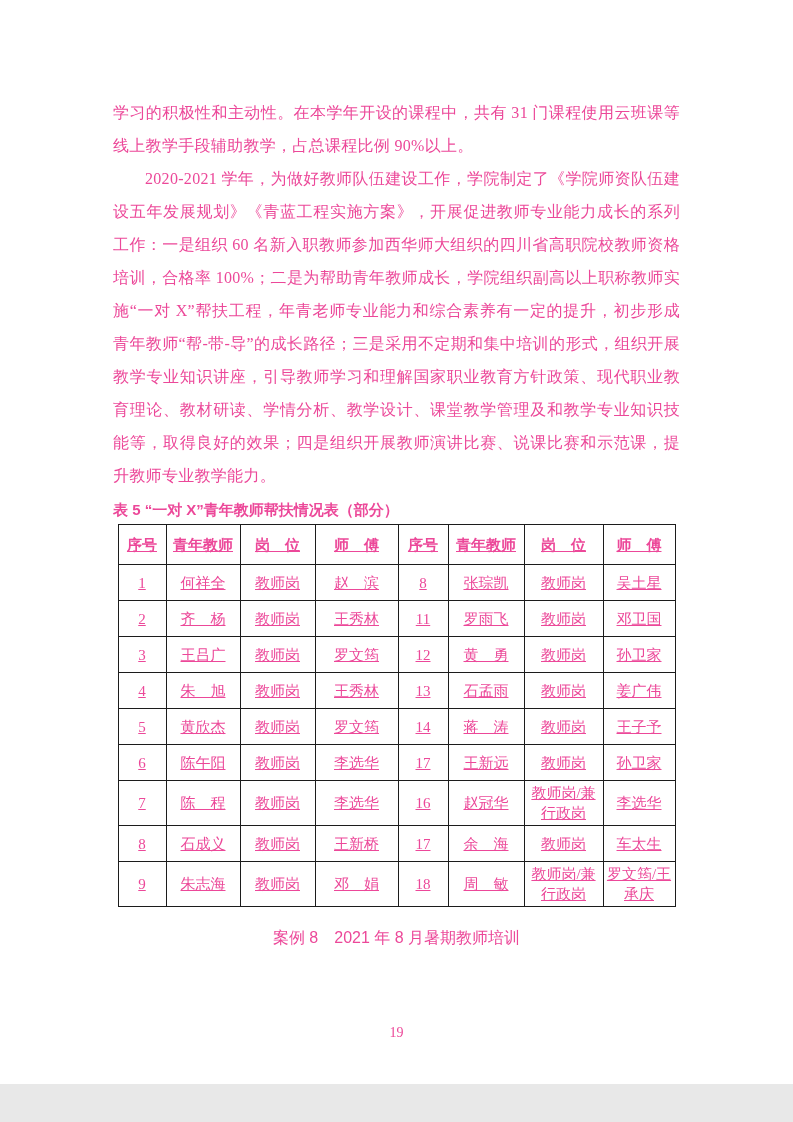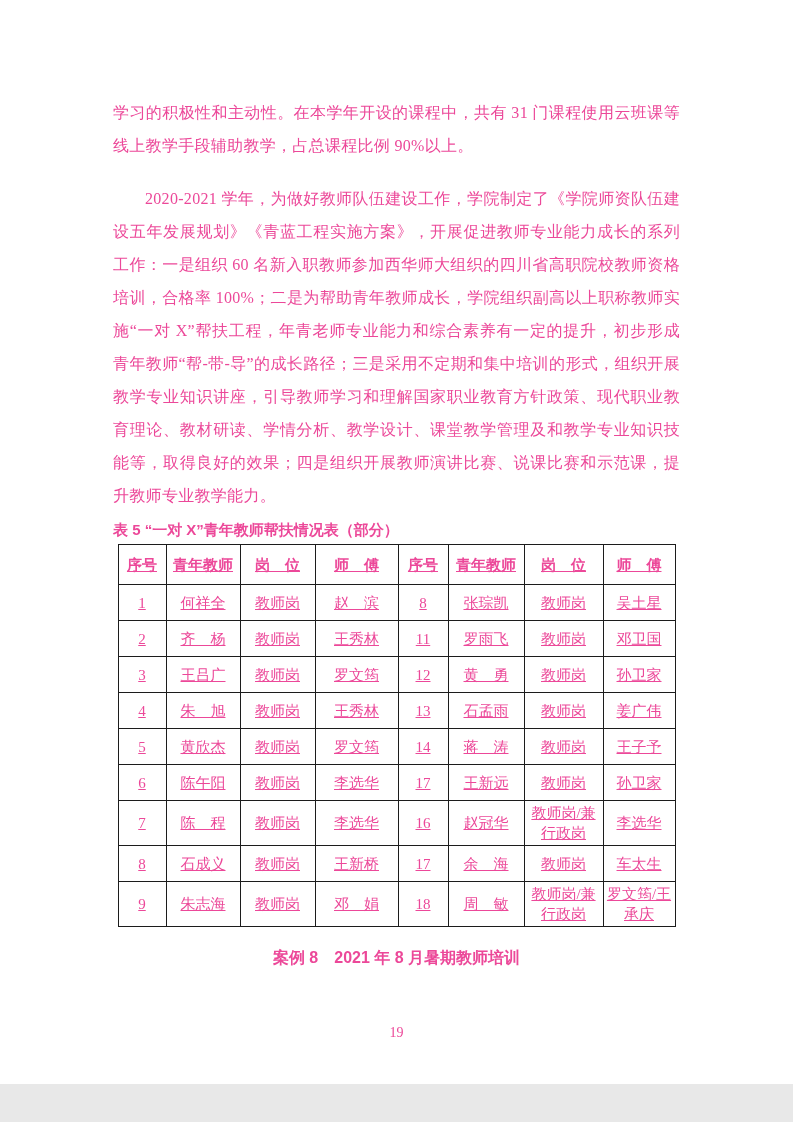--- a/index.html
+++ b/index.html
@@ -23,21 +23,21 @@
     top: 96px;
     width: 567px;
   }
   .para {
     margin: 0;
     font-size: 16px;
     line-height: 33px;
     text-align: justify;
     letter-spacing: 0.3px;
   }
-  .indent { text-indent: 2em; margin-top: 20px; }
+  .indent { text-indent: 2em; }
   .section-heading {
     margin: 0;
     font-size: 16px;
     line-height: 33px;
     text-indent: 2em;
     font-weight: 500;
   }
   .table-caption {
     margin: 6px 0 0 0;
     text-align: left;
@@ -65,21 +65,21 @@
   }
   table.doc-table thead tr { height: 40px; }
   table.doc-table tbody tr { height: 36px; }
   table.doc-table th {
     font-weight: bold;
     font-family: "Liberation Sans", "DejaVu Sans", sans-serif;
   }
   .case-heading {
     margin: 16px 0 0 0;
     text-align: center;
-    font-weight: bold;
+    font-weight: normal;
     font-size: 16px;
     line-height: 30px;
     font-family: "Liberation Sans", "DejaVu Sans", sans-serif;
   }
   .page-number {
     position: absolute;
     top: 1024px;
     left: 0;
     width: 100%;
     text-align: center;

